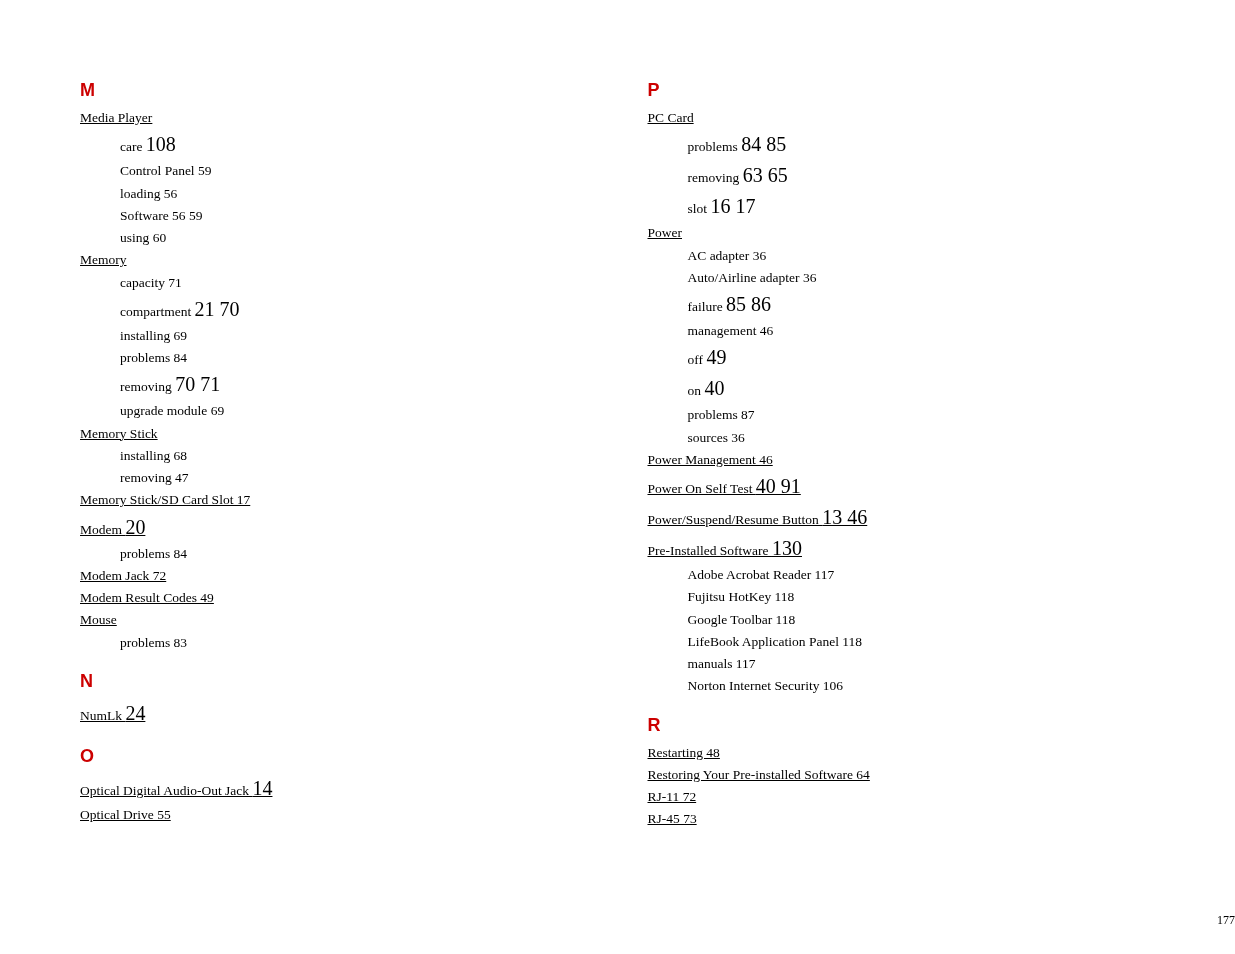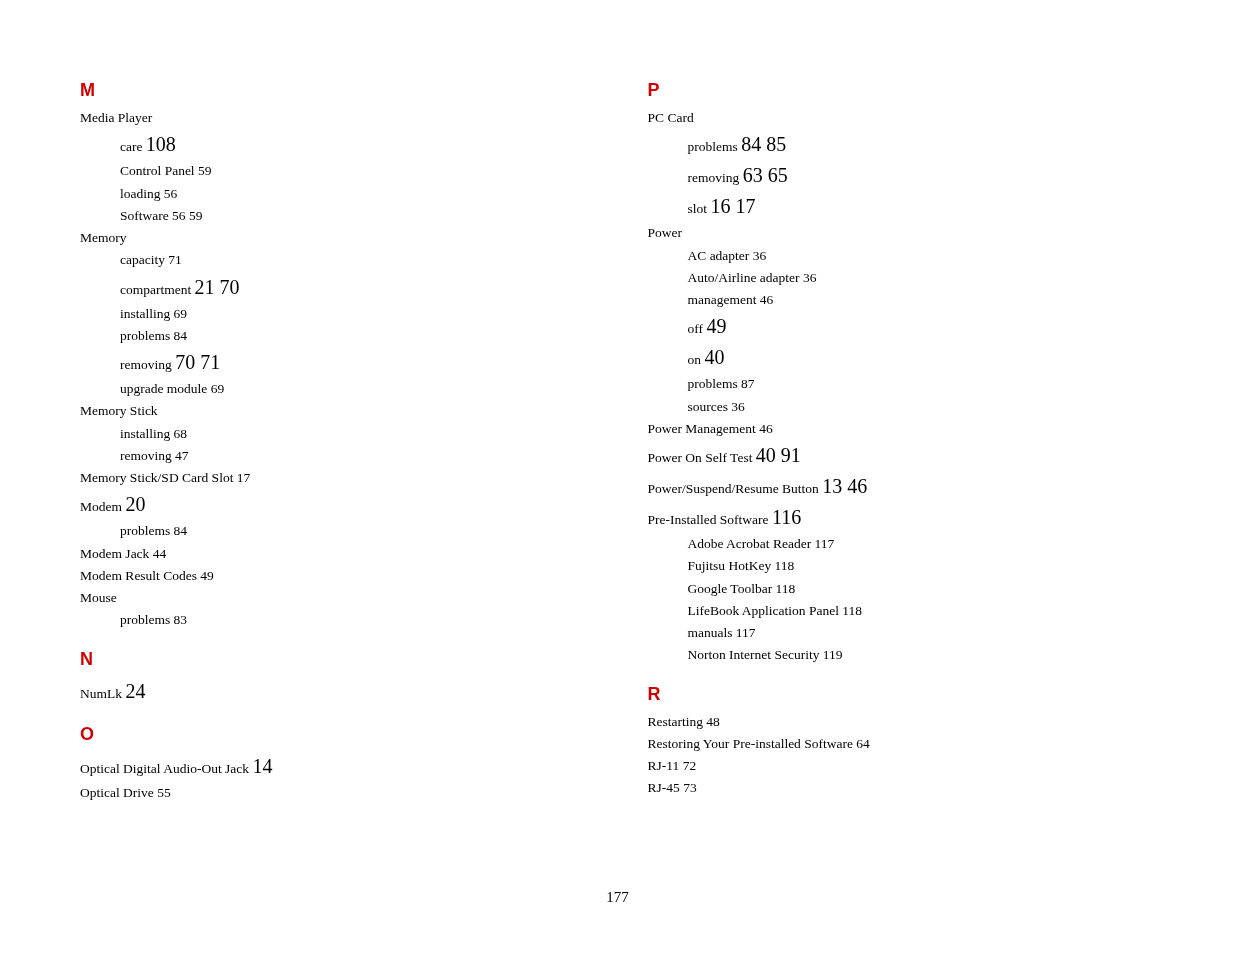--- a/index.html
+++ b/index.html
@@ -36,39 +36,40 @@
       font-weight: bold;
       margin-bottom: 6px;
       font-family: Arial, sans-serif;
     }
     .index-entry {
       margin-bottom: 1px;
       line-height: 1.5;
     }
     .main-term {
       font-size: 13.5px;
+      text-decoration: underline;
     }
     .sub-term {
       font-size: 13.5px;
       padding-left: 40px;
     }
     .page-num-large {
       font-size: 20px;
       font-weight: normal;
     }
     .section-block {
       margin-bottom: 18px;
     }
     .page-footer {
       position: absolute;
-      bottom: 48px;
+      bottom: 26px;
       left: 0;
       right: 0;
-      text-align: center;
-      font-size: 15px;
+      text-align: right;
+      font-size: 12px;
     }
   </style>
 </head>
 <body>
 
 <div class="page-container">
   <div class="columns-wrapper">
 
     <div class="column">
 
@@ -83,20 +84,23 @@
         </div>
         <div class="index-entry">
           <span class="sub-term">Control Panel 59</span>
         </div>
         <div class="index-entry">
           <span class="sub-term">loading 56</span>
         </div>
         <div class="index-entry">
           <span class="sub-term">Software 56  59</span>
         </div>
+        <div class="index-entry">
+          <span class="sub-term">using 60</span>
+        </div>
 
         <div class="index-entry">
           <span class="main-term">Memory</span>
         </div>
         <div class="index-entry">
           <span class="sub-term">capacity 71</span>
         </div>
         <div class="index-entry">
           <span class="sub-term">compartment <span class="page-num-large">21  70</span></span>
         </div>
@@ -126,21 +130,21 @@
         <div class="index-entry">
           <span class="main-term">Memory Stick/SD Card Slot 17</span>
         </div>
         <div class="index-entry">
           <span class="main-term">Modem <span class="page-num-large">20</span></span>
         </div>
         <div class="index-entry">
           <span class="sub-term">problems 84</span>
         </div>
         <div class="index-entry">
-          <span class="main-term">Modem Jack 44</span>
+          <span class="main-term">Modem Jack 72</span>
         </div>
         <div class="index-entry">
           <span class="main-term">Modem Result Codes 49</span>
         </div>
         <div class="index-entry">
           <span class="main-term">Mouse</span>
         </div>
         <div class="index-entry">
           <span class="sub-term">problems 83</span>
         </div>
@@ -185,20 +189,23 @@
         <div class="index-entry">
           <span class="main-term">Power</span>
         </div>
         <div class="index-entry">
           <span class="sub-term">AC adapter 36</span>
         </div>
         <div class="index-entry">
           <span class="sub-term">Auto/Airline adapter 36</span>
         </div>
         <div class="index-entry">
+          <span class="sub-term">failure <span class="page-num-large">85  86</span></span>
+        </div>
+        <div class="index-entry">
           <span class="sub-term">management 46</span>
         </div>
         <div class="index-entry">
           <span class="sub-term">off <span class="page-num-large">49</span></span>
         </div>
         <div class="index-entry">
           <span class="sub-term">on <span class="page-num-large">40</span></span>
         </div>
         <div class="index-entry">
           <span class="sub-term">problems 87</span>
@@ -210,39 +217,39 @@
         <div class="index-entry">
           <span class="main-term">Power Management 46</span>
         </div>
         <div class="index-entry">
           <span class="main-term">Power On Self Test <span class="page-num-large">40  91</span></span>
         </div>
         <div class="index-entry">
           <span class="main-term">Power/Suspend/Resume Button <span class="page-num-large">13  46</span></span>
         </div>
         <div class="index-entry">
-          <span class="main-term">Pre-Installed Software <span class="page-num-large">116</span></span>
+          <span class="main-term">Pre-Installed Software <span class="page-num-large">130</span></span>
         </div>
         <div class="index-entry">
           <span class="sub-term">Adobe Acrobat Reader 117</span>
         </div>
         <div class="index-entry">
           <span class="sub-term">Fujitsu HotKey 118</span>
         </div>
         <div class="index-entry">
           <span class="sub-term">Google Toolbar 118</span>
         </div>
         <div class="index-entry">
           <span class="sub-term">LifeBook Application Panel 118</span>
         </div>
         <div class="index-entry">
           <span class="sub-term">manuals 117</span>
         </div>
         <div class="index-entry">
-          <span class="sub-term">Norton Internet Security 119</span>
+          <span class="sub-term">Norton Internet Security 106</span>
         </div>
       </div>
 
       <div class="section-block">
         <div class="section-letter">R</div>
         <div class="index-entry">
           <span class="main-term">Restarting 48</span>
         </div>
         <div class="index-entry">
           <span class="main-term">Restoring Your Pre-installed Software 64</span>

